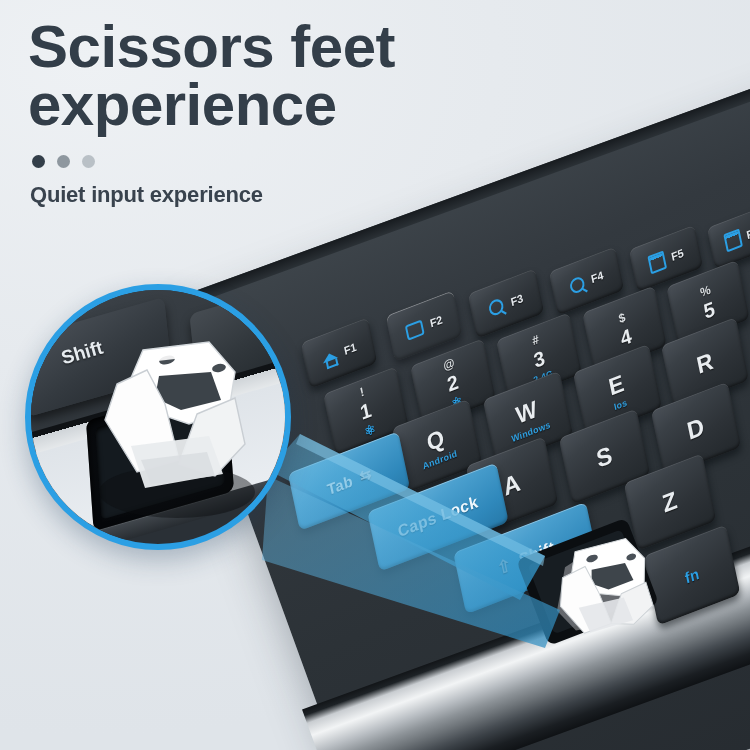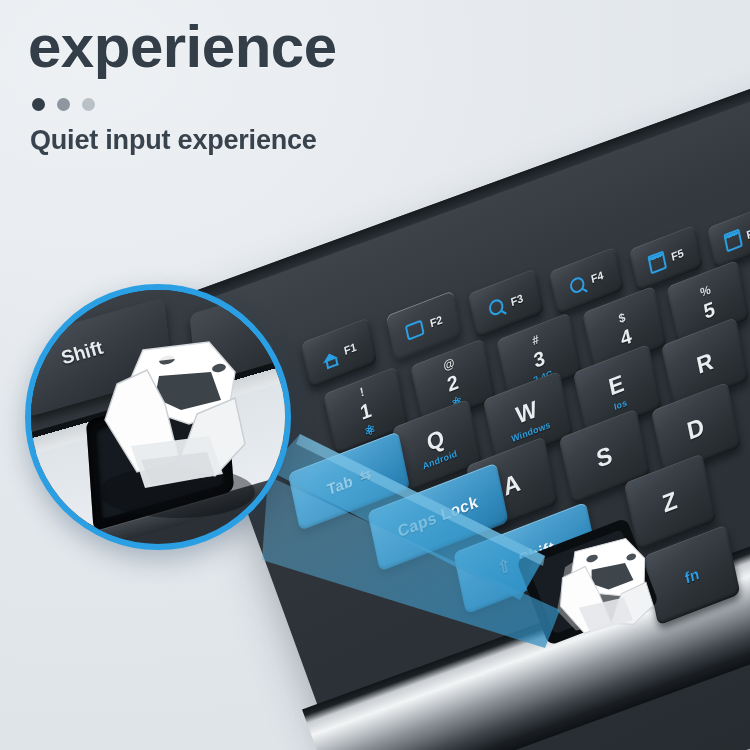--- a/index.html
+++ b/index.html
@@ -19,21 +19,21 @@
   .copy{position:absolute;left:28px;top:18px;width:600px;z-index:40;}
   .headline{
     font-size:60px;line-height:0.96;font-weight:700;
     color:#333e49;letter-spacing:-0.5px;margin:0;
     text-shadow:0 1px 0 rgba(255,255,255,.5);
   }
   .headline .l2{display:block;}
   .dots{display:flex;gap:12px;margin:22px 0 0 4px;}
   .dot{width:13px;height:13px;border-radius:50%;}
   .subtitle{
-    margin:14px 0 0 2px;font-size:27px;font-weight:700;color:#39434e;
+    margin:14px 0 0 2px;font-size:22px;font-weight:700;color:#39434e;
     letter-spacing:-0.2px;
   }
 
   
   .kb-wrap{position:absolute;left:0;top:0;width:750px;height:750px;z-index:10;}
 
   
   .deck{
     position:absolute;
     left:170px;top:300px;width:900px;height:620px;
@@ -436,20 +436,21 @@
           <path d="M56,118 L122,110 L130,134 L66,142 Z" fill="#d9dde0" opacity="0.85"></path>
 
           <path d="M60,12 L120,5 L124,13 L64,20 Z" fill="#ffffff" opacity="0.9"></path>
         </g>
       </svg>
     </div>
   </div>
 
   <div class="copy">
     <h1 class="headline">
+      <span>Scissors feet</span>
       <span class="l2">experience</span>
     </h1>
 
     <div class="dots">
       <span class="dot" style="background:#333e49;"></span>
       <span class="dot" style="background:#8e979f;"></span>
       <span class="dot" style="background:#b9c0c6;"></span>
     </div>
 
     <div class="subtitle">Quiet input experience</div>

